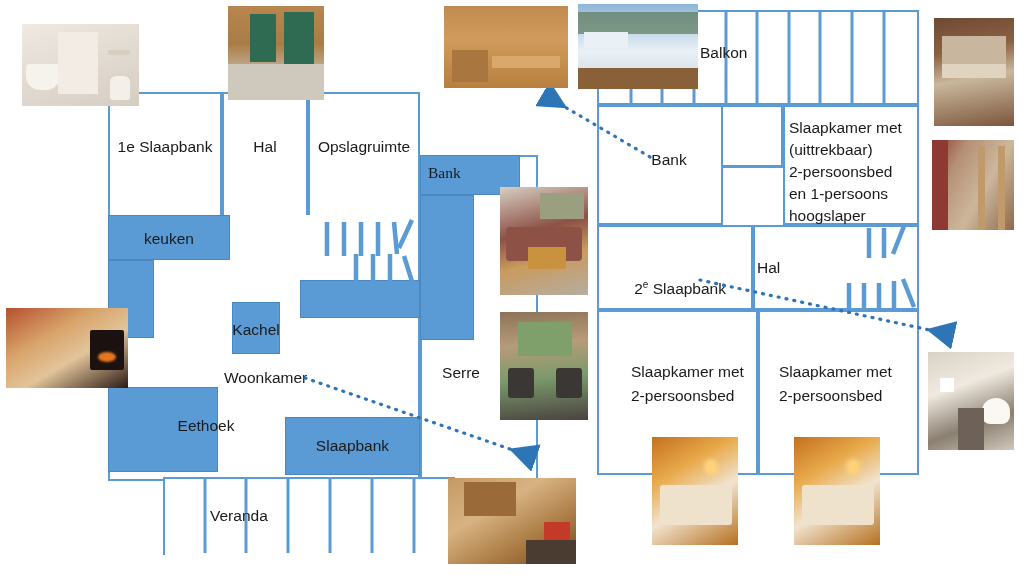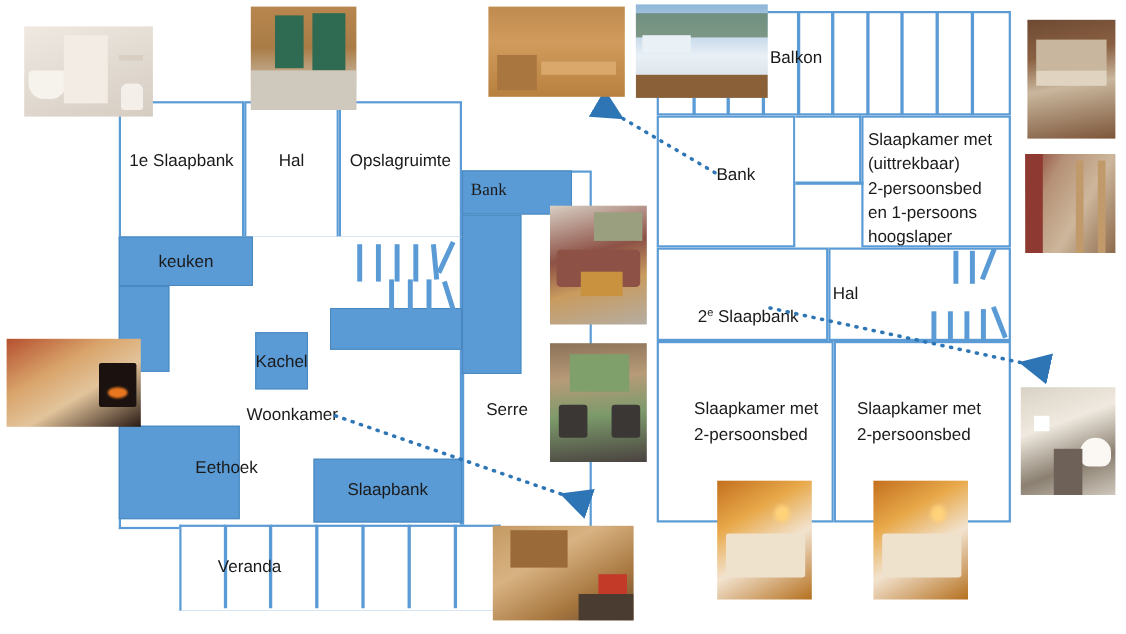--- a/index.html
+++ b/index.html
@@ -107,21 +107,21 @@
   <div class="lbl ctr" style="left:108px;top:137px;width:114px;">1e Slaapbank</div>
   <div class="lbl ctr" style="left:222px;top:137px;width:86px;">Hal</div>
   <div class="lbl ctr" style="left:306px;top:137px;width:116px;">Opslagruimte</div>
   <div class="lbl ctr" style="left:108px;top:229px;width:122px;">keuken</div>
   <div class="lbl" style="left:428px;top:163px;font-family:Liberation Serif, serif;">Bank</div>
   <div class="lbl ctr" style="left:228px;top:320px;width:56px;">Kachel</div>
   <div class="lbl" style="left:224px;top:368px;">Woonkamer</div>
   <div class="lbl ctr" style="left:420px;top:363px;width:82px;">Serre</div>
   <div class="lbl ctr" style="left:108px;top:416px;width:122px;margin-left:37px;">Eethoek</div>
   <div class="lbl ctr" style="left:285px;top:436px;width:135px;">Slaapbank</div>
-  <div class="lbl" style="left:198px;top:506px;">Veranda</div>
+  <div class="lbl" style="left:210px;top:506px;">Veranda</div>
 
   <div class="room" style="left:597px;top:10px;width:322px;height:95px;"></div>
   <svg class="ov">
     <g stroke="#5b9bd5" stroke-width="3">
       <line x1="631" y1="10" x2="631" y2="105"></line>
       <line x1="662" y1="10" x2="662" y2="105"></line>
       <line x1="694" y1="10" x2="694" y2="105"></line>
       <line x1="726" y1="10" x2="726" y2="105"></line>
       <line x1="757" y1="10" x2="757" y2="105"></line>
       <line x1="789" y1="10" x2="789" y2="105"></line>

